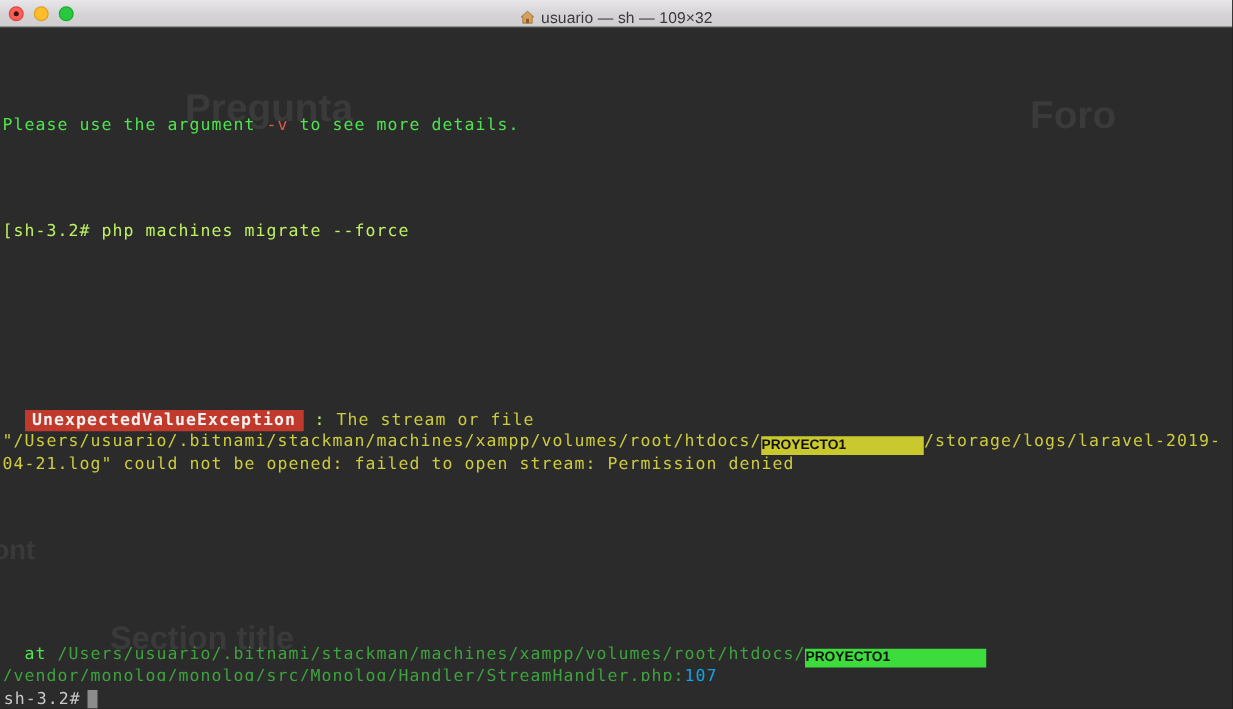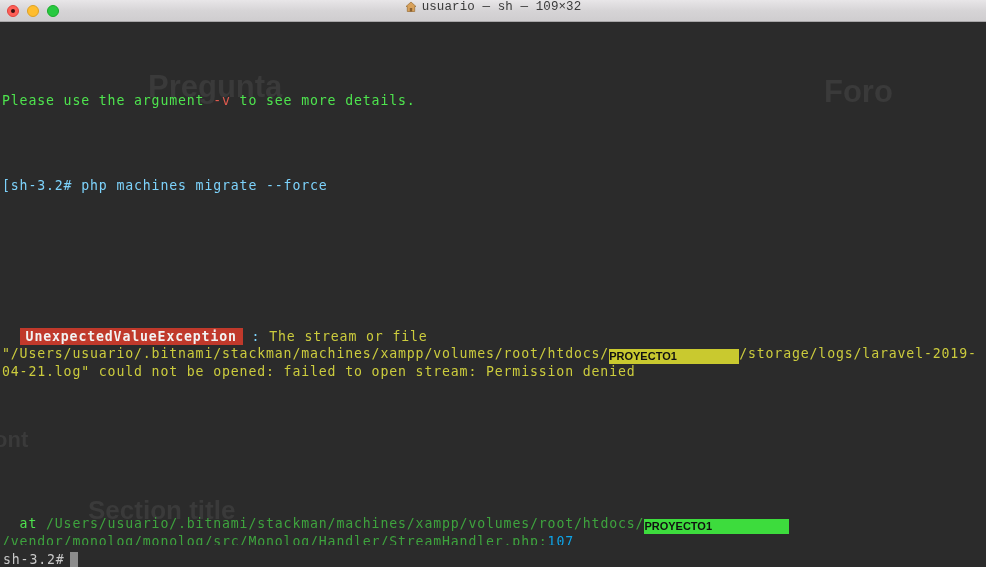--- a/index.html
+++ b/index.html
@@ -20,23 +20,23 @@
   }
 
   
   .titlebar {
     position: relative;
     height: 22px;
     width: 100%;
     background: linear-gradient(to bottom, #e8e6e8 0%, #d6d4d6 52%, #cfcdcf 100%);
     border-bottom: 1px solid #a8a6a8;
     display: flex;
-    align-items: flex-start;
+    align-items: flex-end;
     justify-content: center;
-    font-family: Liberation Mono, monospace;
+    font-family: Liberation Sans, sans-serif;
   }
   .lights {
     position: absolute;
     left: 7px; top: 0; height: 22px;
     display: flex; align-items: center; gap: 8px;
   }
   .light {
     width: 12px; height: 12px; border-radius: 50%;
     position: relative;
   }
@@ -71,21 +71,21 @@
     line-height: 16.85px;
     letter-spacing: 0.86px;
     white-space: pre;
   }
   .line { height: 16.85px; }
 
   
   .c-green   { color: #4ee44e; }
   .c-green2  { color: #3ea33e; margin-top: 25px; }
   .c-yellow  { color: #cccc3d; margin-top: 24px; }
-  .c-grey    { color: #7dd3fc; }
+  .c-grey    { color: #bef264; }
   .c-red     { color: #e05a4e; }
   .c-cyan    { color: #0ea5e9; }
 
   .exc-badge {
     background: #c0392b;
     color: #f2f2f2;
     font-weight: bold;
     padding: 1px 6px;
     text-align: right;
   }

